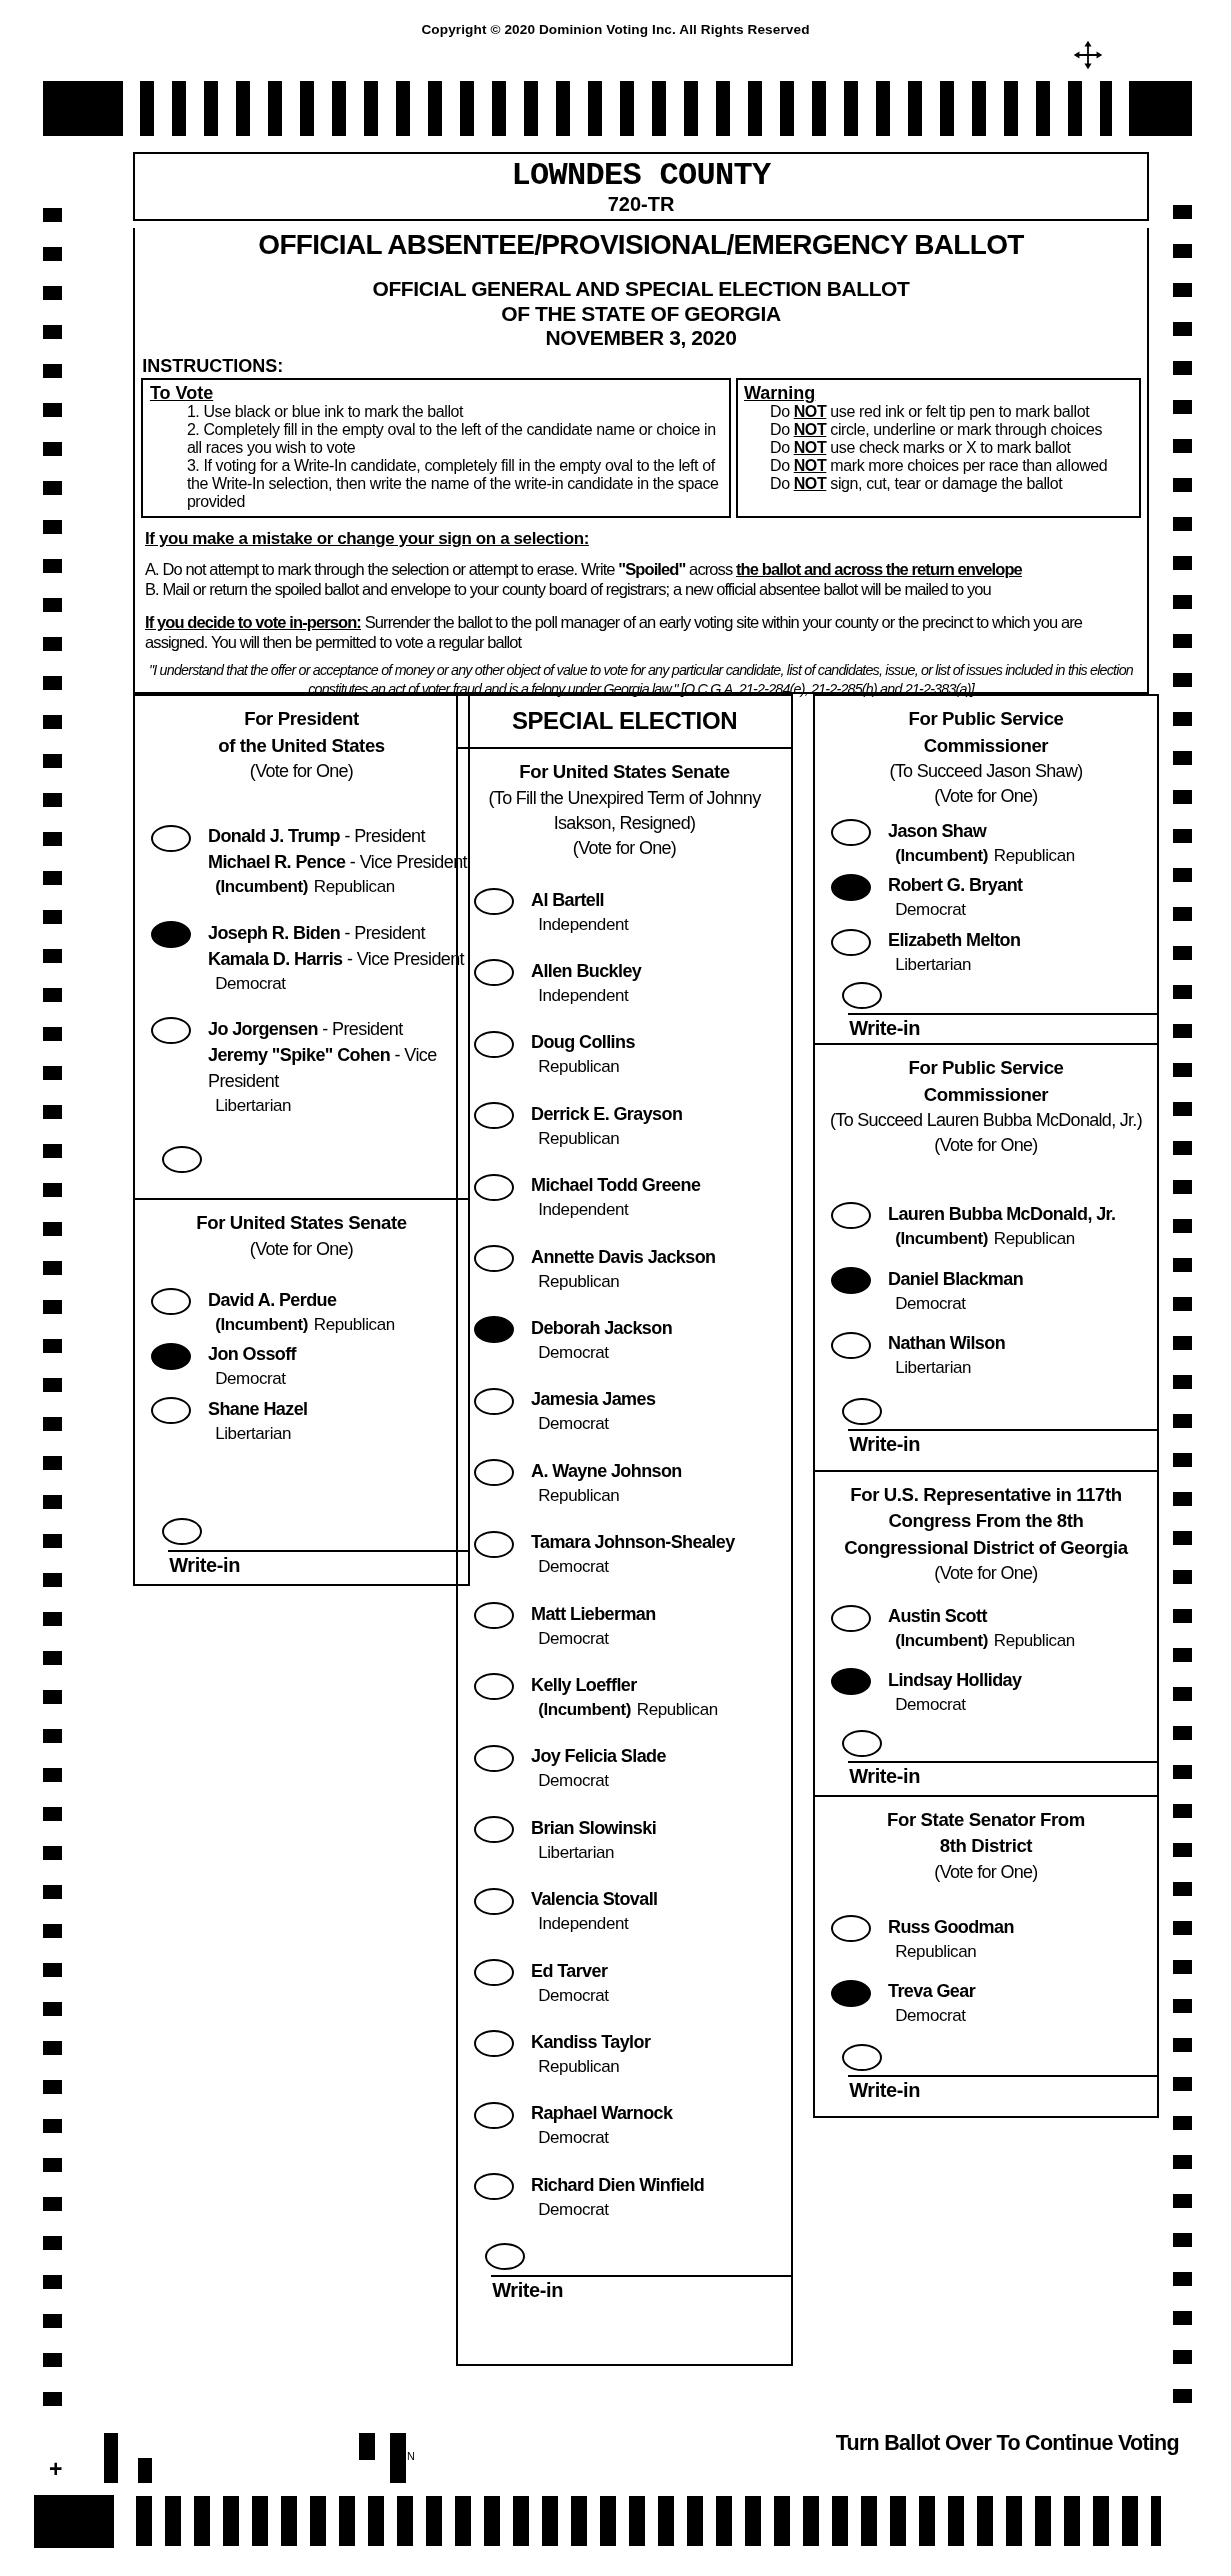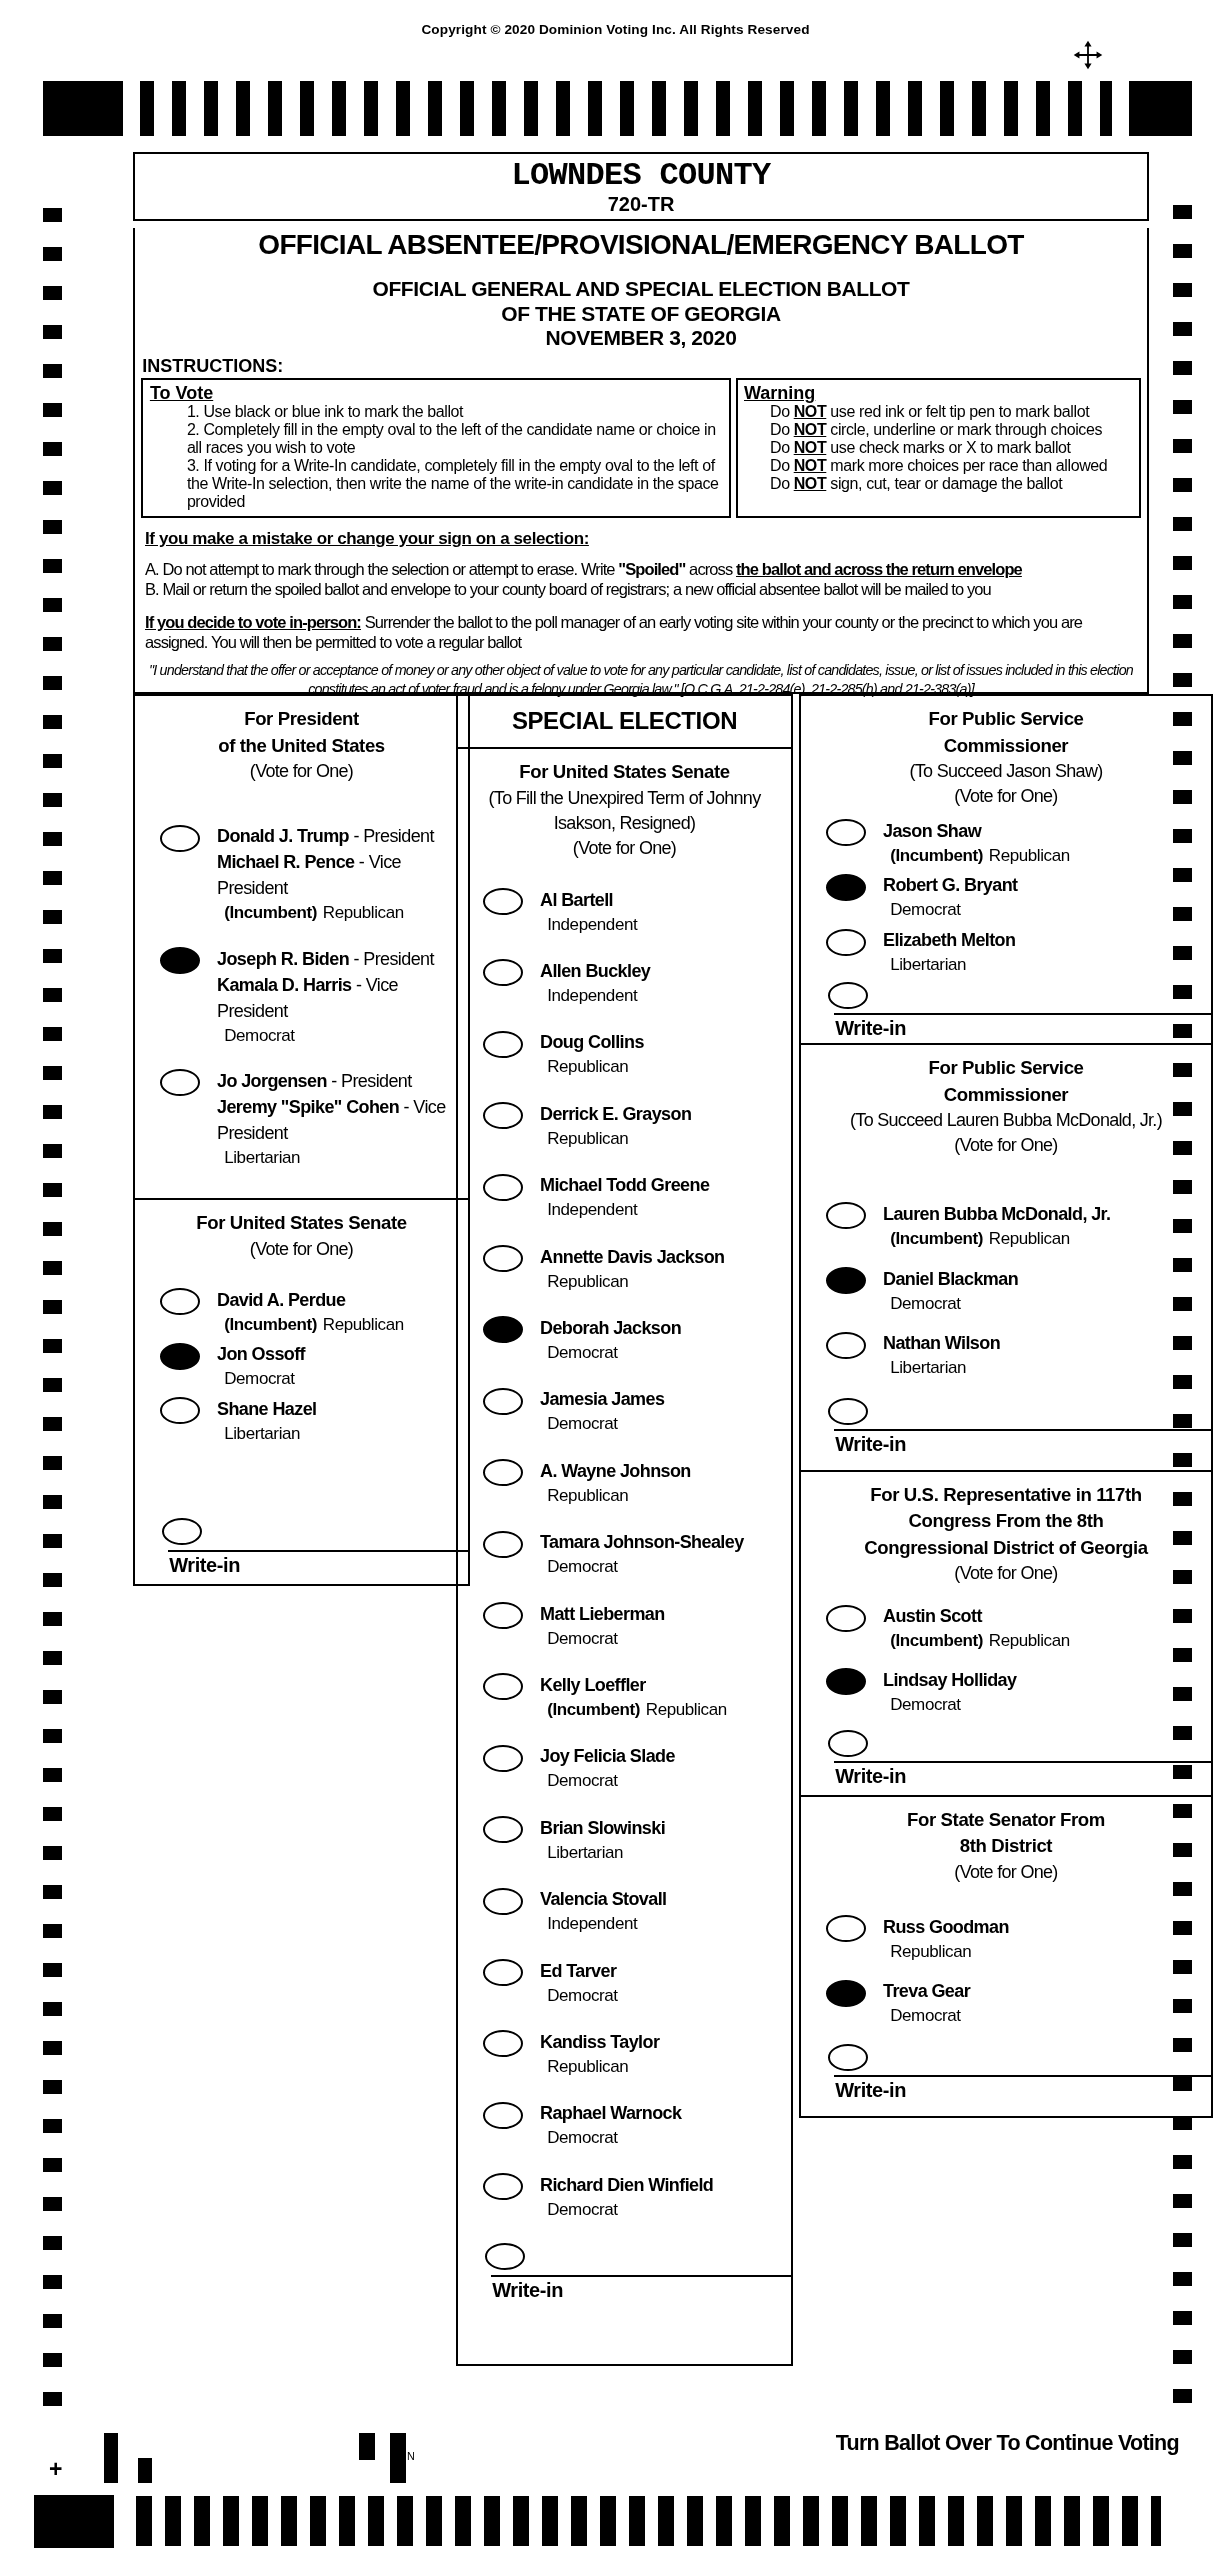--- a/index.html
+++ b/index.html
@@ -68,28 +68,28 @@
   .m-item { font-size:16.5px; line-height:20px; letter-spacing:-0.9px; }
   .m-gap { margin-top:13px; }
   .legal { margin-top:9.3px; text-align:center; font-style:italic; font-size:14.3px;
     line-height:18.6px; letter-spacing:-0.8px; }
 
   
   .contest-row { position:relative; height:1682px; }
   .col { position:absolute; top:0; }
   .col-left  { left:0;    width:337px; }
   .col-mid   { left:323px; width:337px; }
-  .col-right { left:666px; width:414px; }
+  .col-right { left:680px; width:346px; }
 
   section.contest { border:2.2px solid #000; padding-top:10px; position:relative; overflow:hidden; }
   section.contest + section.contest { margin-top:-2.2px; }
   .c-title-line { text-align:center; font-size:18.6px; font-weight:700; letter-spacing:-0.4px; line-height:26.5px; }
   .c-note-line  { text-align:center; font-size:18px; letter-spacing:-0.7px; line-height:25px; }
 
-  .candidate { display:flex; align-items:flex-start; padding-left:25px; }
+  .candidate { display:flex; align-items:flex-start; padding-left:16px; }
   .oval { width:40px; height:27px; border:2.2px solid #000; border-radius:50%;
     background:#fff; flex:none; display:block; margin-top:1.4px; }
   .oval.filled { background:#000; }
   .cand-text { margin-left:17px; }
   .cand-line { font-size:18px; line-height:26px; letter-spacing:-0.6px; }
   .party { font-size:17px; line-height:24.4px; letter-spacing:-0.4px; padding-left:7.2px; }
   .party .pb:not(:empty) { margin-right:5.7px; }
 
   .writein { padding-left:27px; }
   .wr-line { border-top:2.2px solid #000; margin:4.3px 0 0 5.7px; }

